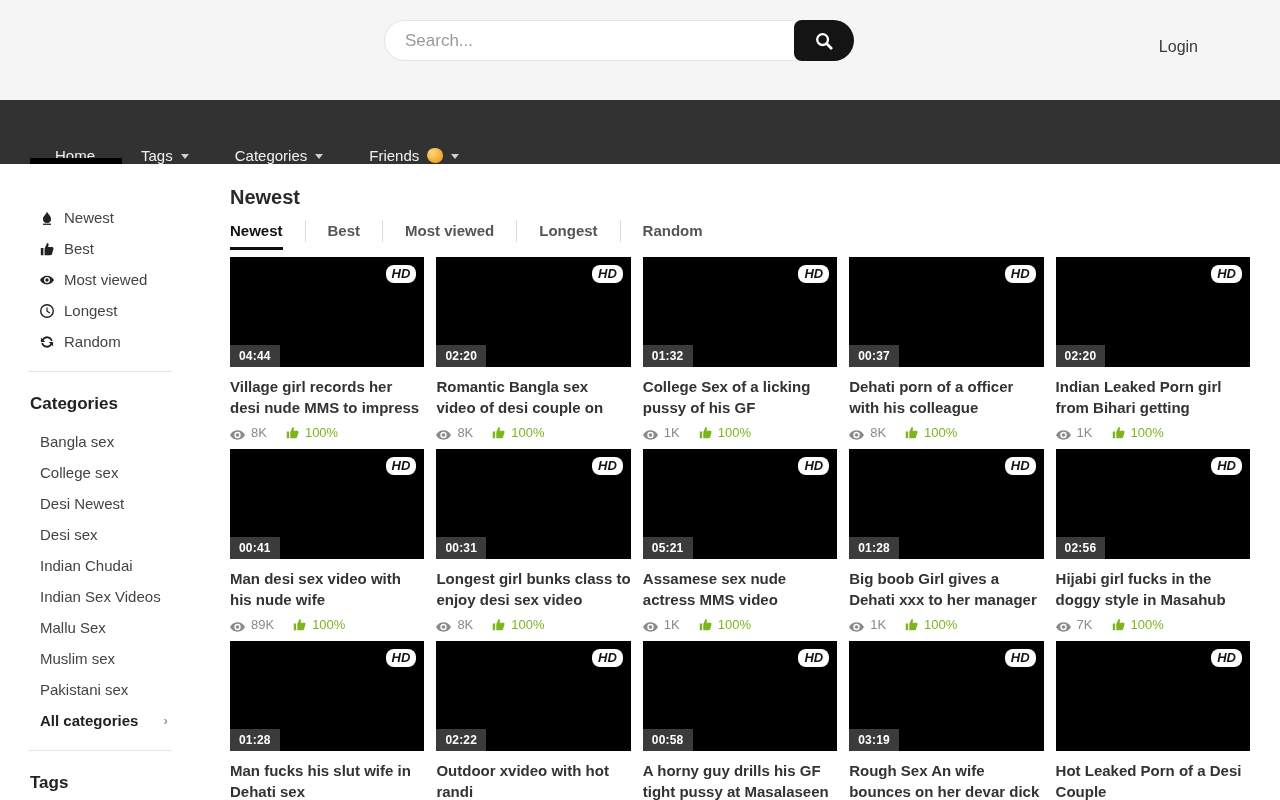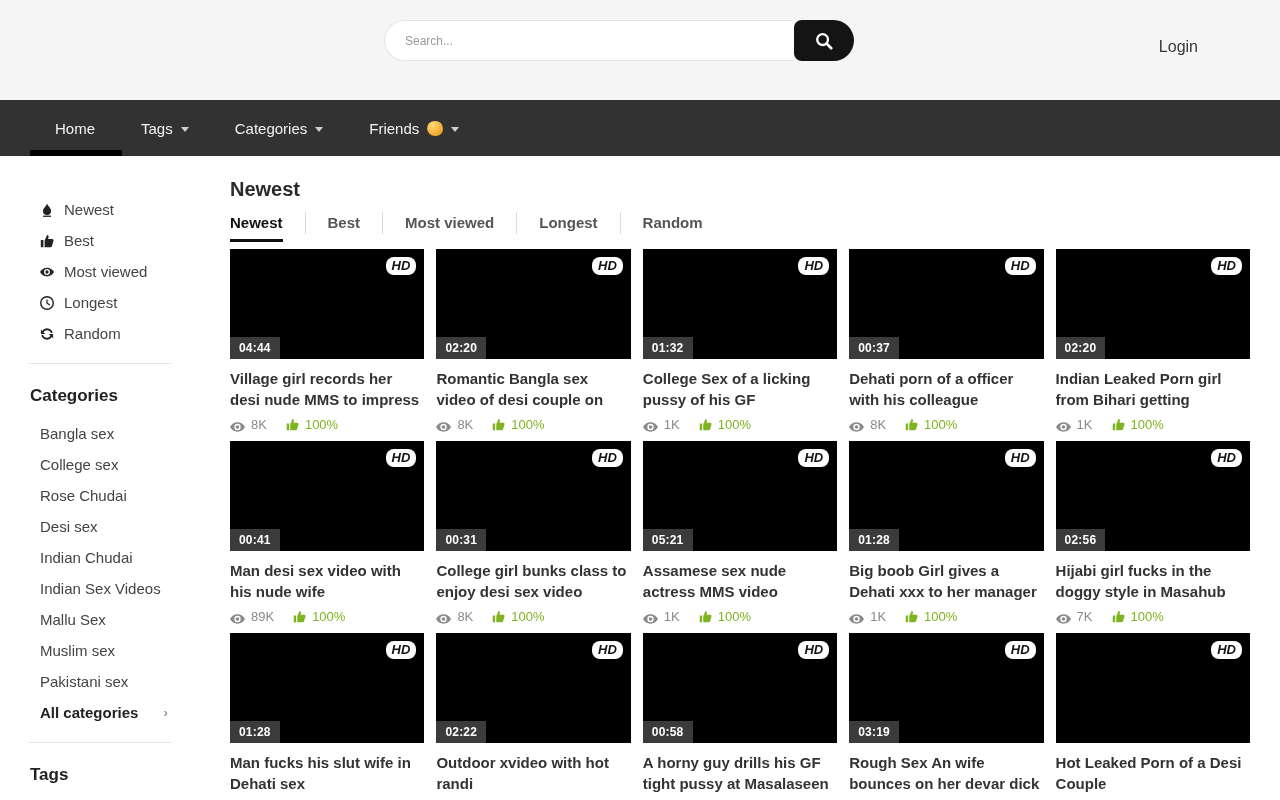--- a/index.html
+++ b/index.html
@@ -7,36 +7,36 @@
   body {
     width:1280px; height:800px; overflow:hidden;
     font-family:"Liberation Sans", sans-serif;
     background:#fff; color:#333;
   }
   
   .header { position:relative; height:100px; background:#f5f5f5; }
   .search-wrap { position:absolute; left:384px; top:20px; width:470px; height:41px; display:flex; }
   .search-input {
     flex:1; border:1px solid #e4e4e4; border-right:none; outline:none;
-    border-radius:21px 0 0 21px; padding:0 20px; font-size:12px; color:#701a75;
+    border-radius:21px 0 0 21px; padding:0 20px; font-size:17px; color:#701a75;
     font-family:"Liberation Sans", sans-serif; background:#fff;
   }
   .search-input::placeholder { color:#9a9a9a; }
   .search-btn {
     width:60px; border:none; background:#141414; cursor:pointer;
     border-radius:8px 21px 21px 8px; display:flex; align-items:center; justify-content:center;
   }
   .header-right { position:absolute; right:51px; top:38px; display:flex; align-items:flex-end; }
   .login-link { font-size:16px; color:#3a3a3a; margin-right:31px; cursor:pointer; }
   .register-btn {
     background:#141414; color:#fff; font-size:15px; border:none; cursor:pointer;
     padding:14px 25px; border-radius:6px; font-family:"Liberation Sans", sans-serif;
   }
   
-  .navbar { position:relative; height:56px; background:var(--nav-bg,#323232); display:flex; align-items:center; padding-left:55px; }
+  .navbar { position:relative; height:64px; background:var(--nav-bg,#323232); display:flex; align-items:flex-end; padding-left:55px; }
   .nav-item { display:flex; align-items:center; gap:8px; margin-right:46px; color:#f1f1f1; font-size:15px; cursor:pointer; }
   .caret { width:0; height:0; border-left:4px solid transparent; border-right:4px solid transparent; border-top:5px solid #cfcfcf; margin-top:2px; }
   .nav-underline { position:absolute; left:30px; bottom:0; width:92px; height:6px; background:#000; }
   .emoji-blob {
     width:16px; height:15px; display:inline-block;
     border-radius:50% 50% 46% 54%;
     background:radial-gradient(circle at 35% 30%, #ffd978, #f2ab30 65%, #d8921c);
   }
   
   .layout { display:flex; align-items:flex-start; }
@@ -175,21 +175,21 @@
       <span class="sort-label">Random</span>
     </div>
   </div>
     <hr class="side-divider">
     <div class="side-heading">Categories</div>
     <div id="cat-links">
     <div class="cat-link">Bangla sex</div>
 
     <div class="cat-link">College sex</div>
 
-    <div class="cat-link">Rose Chudai</div>
+    <div class="cat-link">Desi Newest</div>
 
     <div class="cat-link">Desi sex</div>
 
 
     <div class="cat-link">Indian Chudai</div>
 
     <div class="cat-link">Indian Sex Videos</div>
 
     <div class="cat-link">Mallu Sex</div>
 
@@ -355,21 +355,21 @@
           <span class="rating-num">100%</span>
         </span>
       </div>
     </div>
 
     <div class="card">
       <a class="thumb">
         <span class="duration">00:31</span>
         <span class="hd-badge">HD</span>
       </a>
-      <div class="card-title">College girl bunks class to enjoy desi sex video</div>
+      <div class="card-title">Longest girl bunks class to enjoy desi sex video</div>
       <div class="card-stats">
         <span class="views">
           <svg viewBox="0 0 16 10">
                 <path d="M8 0C4.6 0 1.6 1.9 0 5c1.6 3.1 4.6 5 8 5s6.4-1.9 8-5c-1.6-3.1-4.6-5-8-5zm0 8.4A3.4 3.4 0 1 1 8 1.6a3.4 3.4 0 0 1 0 6.8z"></path>
                 <circle cx="8" cy="5" r="1.9"></circle>
               </svg>
           <span class="views-num">8K</span>
         </span>
         <span class="rating">
           <svg viewBox="0 0 14 14">

